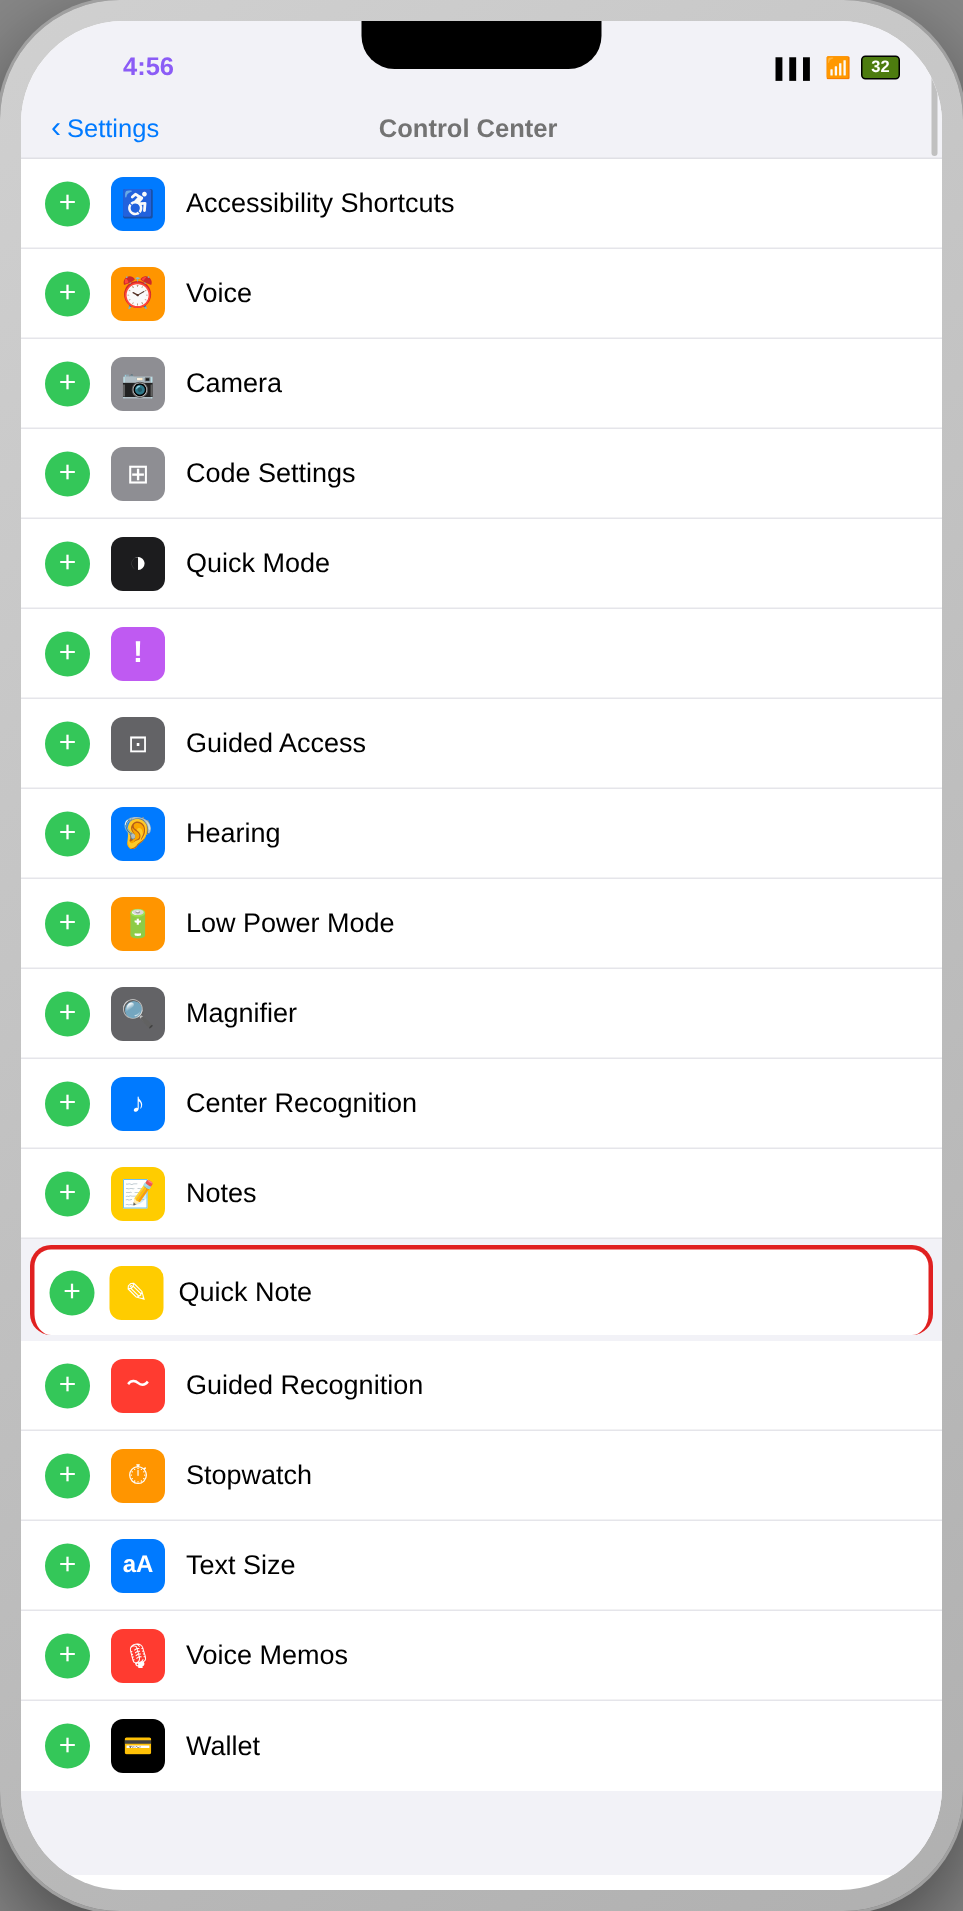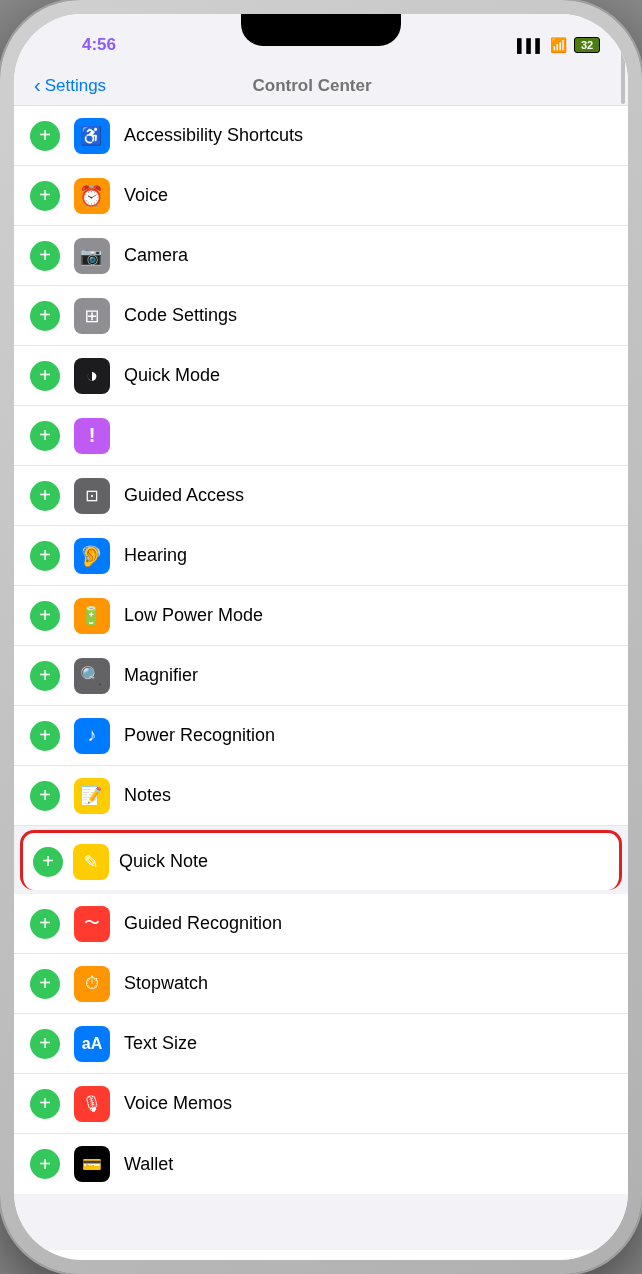--- a/index.html
+++ b/index.html
@@ -286,21 +286,21 @@
 
         <div class="list-item">
           <div class="add-btn"></div>
           <div class="app-icon icon-magnifier" style="font-size:18px;color:#fff;">🔍</div>
           <span class="item-label">Magnifier</span>
         </div>
 
         <div class="list-item">
           <div class="add-btn"></div>
           <div class="app-icon icon-music" style="font-size:18px;color:#fff;">♪</div>
-          <span class="item-label">Power Recognition</span>
+          <span class="item-label">Center Recognition</span>
         </div>
 
         <div class="list-item">
           <div class="add-btn"></div>
           <div class="app-icon icon-notes" style="font-size:18px;color:#fff;">📝</div>
           <span class="item-label">Notes</span>
         </div>
 
         <div style="padding: 4px 0; background:#f2f2f7; position:relative;">
           <div class="list-item highlighted-item" style="border-bottom:none;">

